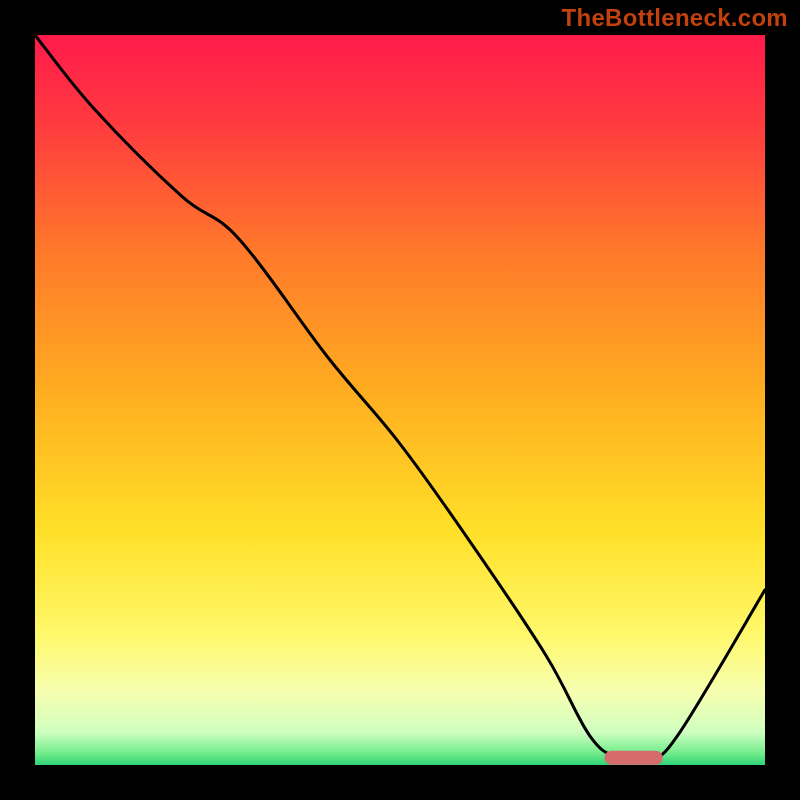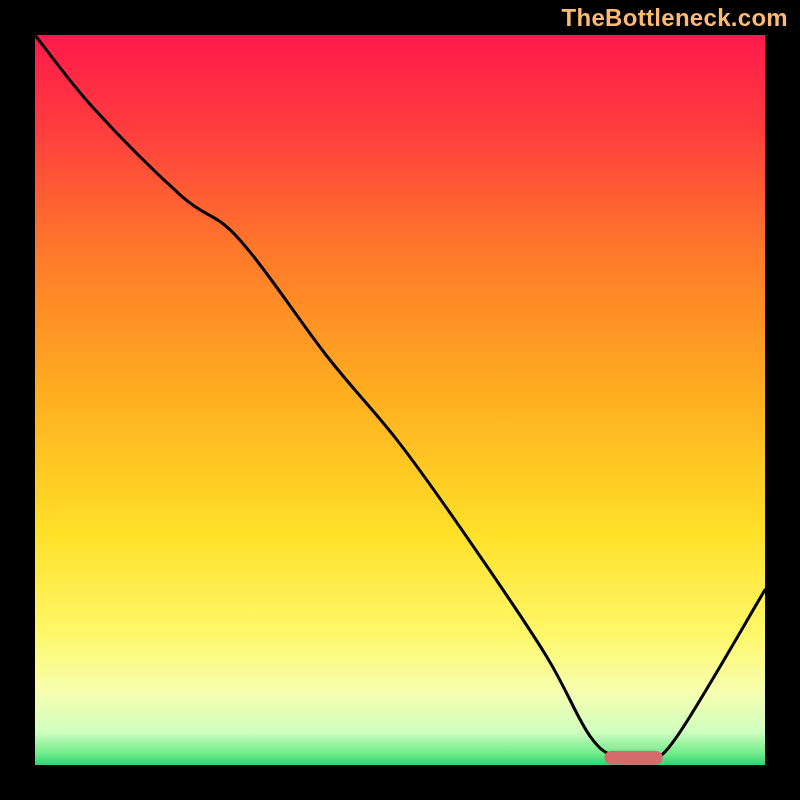--- a/index.html
+++ b/index.html
@@ -15,21 +15,21 @@
     width: 800px;
     height: 800px;
   }
   .watermark {
     position: absolute;
     top: 4px;
     right: 12px;
     font-family: Arial, Helvetica, sans-serif;
     font-size: 24px;
     font-weight: 600;
-    color: #fdba74;
+    color: #c2410c;
     letter-spacing: 0.3px;
     z-index: 10;
   }
   .plot {
     position: absolute;
     left: 35px;
     top: 35px;
     width: 730px;
     height: 730px;
     overflow: hidden;

